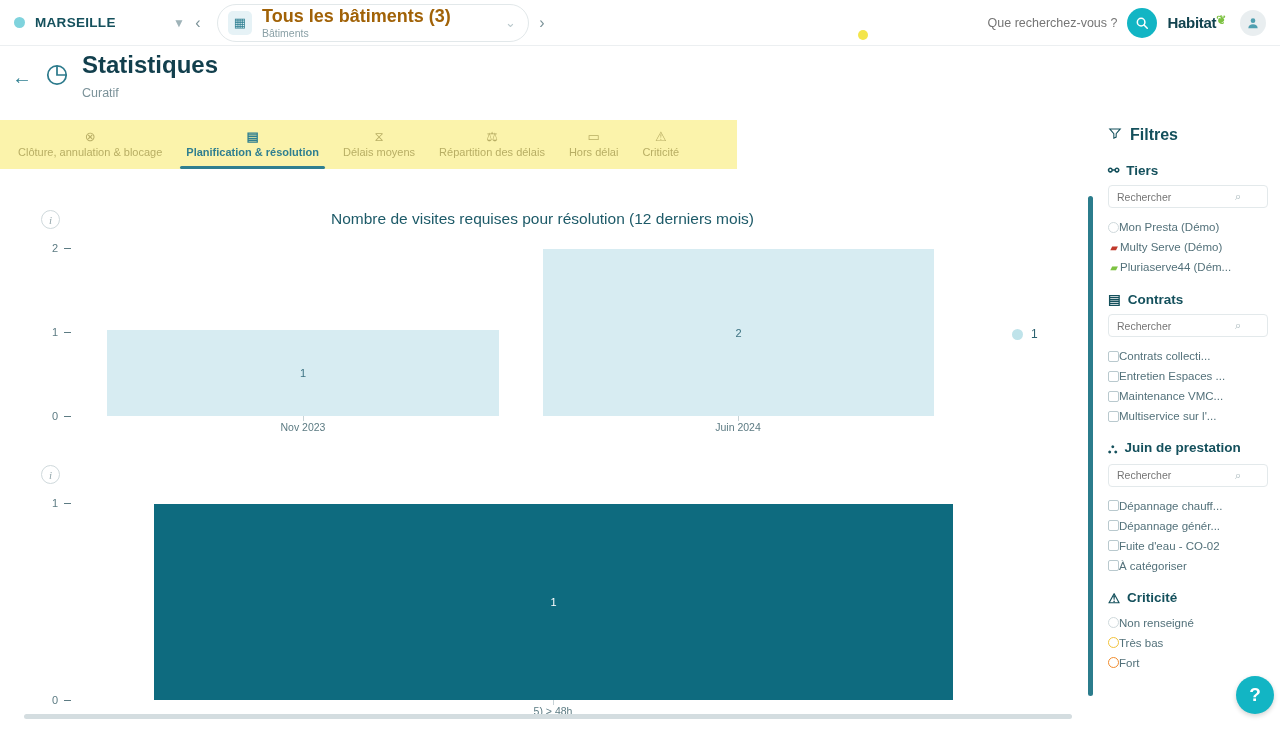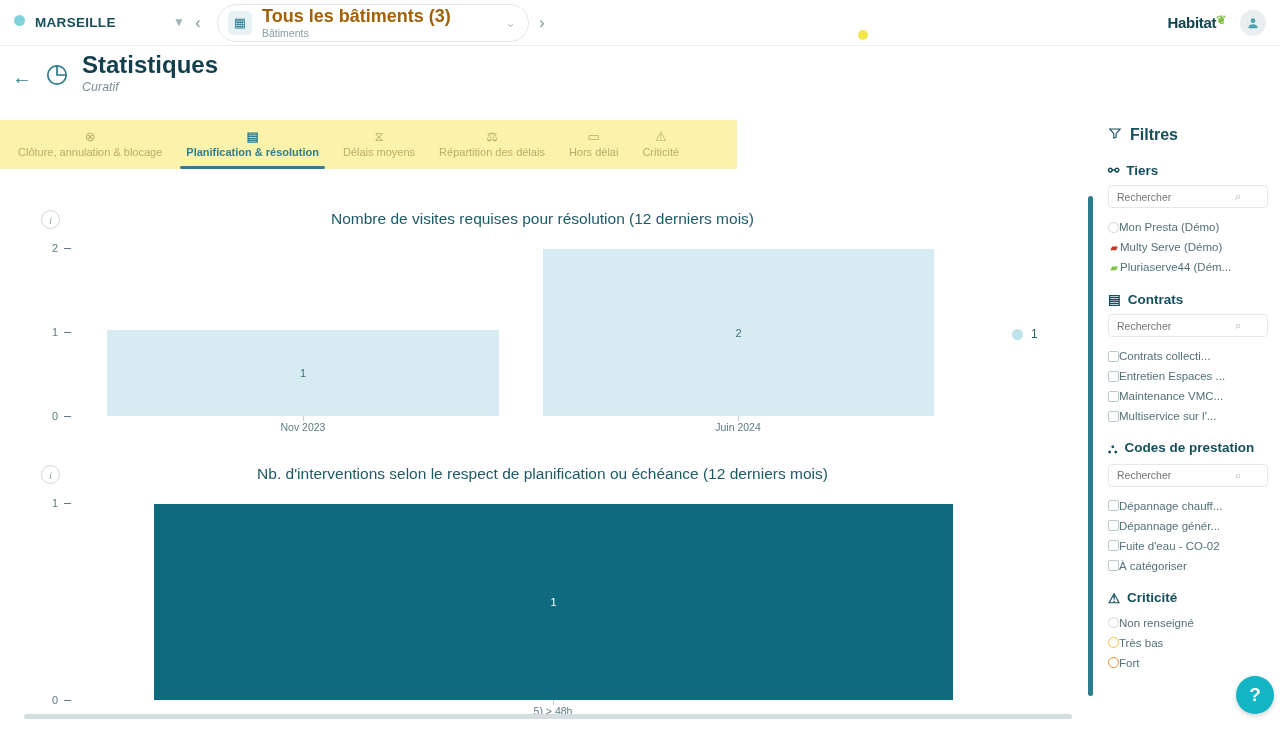--- a/index.html
+++ b/index.html
@@ -12,21 +12,21 @@
     color: #14505c;
   }
   .app { position: relative; width: 1280px; height: 730px; }
 
   
   .topbar {
     position: absolute; top: 0; left: 0; width: 1280px; height: 46px;
     background: #ffffff; border-bottom: 1px solid #eceff1;
     display: flex; align-items: center;
   }
-  .site-sel { display: flex; gap: 10px; padding-left: 14px; width: 185px; }
+  .site-sel { display: flex; align-items: center; gap: 10px; padding-left: 14px; width: 185px; }
   .dot-teal { width: 11px; height: 11px; border-radius: 50%; background: #7fd3dd; display: inline-block; }
   .site-name { font-size: 13.5px; font-weight: 600; letter-spacing: .3px; color: #14505c; }
   .chev { color: #9fb3b8; font-size: 12px; }
   .nav-arrow { width: 26px; text-align: center; color: #7c9399; font-size: 16px; cursor: pointer; }
 
   .bldg-pill {
     display: flex; align-items: center; gap: 10px;
     border: 1px solid #e2e8ea; border-radius: 22px;
     height: 38px; padding: 0 12px 0 10px; margin-left: 6px;
     min-width: 312px; background: #fff;
@@ -58,21 +58,21 @@
     display: flex; align-items: center; justify-content: center; color: #4f9fb0; font-size: 14px;
     margin-right: 14px; margin-left: 10px; cursor: pointer;
   }
 
   
   .page-head { position: absolute; top: 52px; left: 0; width: 1100px; height: 52px; display: flex; align-items: flex-start; }
   .back-arrow { width: 44px; text-align: center; color: #2e7f91; font-size: 20px; padding-top: 14px; cursor: pointer; }
   .head-ico { padding-top: 10px; color: #2c7a8c; }
   .head-txt { padding-left: 12px; }
   .head-title { font-size: 24px; font-weight: 700; color: #123f4d; line-height: 1.1; }
-  .head-sub { font-size: 12.5px; color: #7b9299; margin-top: 2px; font-style: italic; }
+  .head-sub { font-size: 12.5px; color: #7b9299; margin-top: 8px; }
   .yellow-dot { position: absolute; left: 858px; top: 30px; width: 10px; height: 10px; border-radius: 50%; background: #f3e54b; }
 
   
   .tabs {
     position: absolute; top: 120px; left: 0; width: 737px; height: 49px;
     background: #fbf3ab; display: flex; align-items: center; padding: 0 6px;
   }
   .tab {
     display: flex; flex-direction: column; align-items: center; gap: 3px;
     padding: 5px 12px 6px; cursor: pointer; color: #b8ae64; font-size: 11px;
@@ -168,20 +168,29 @@
       <div class="bldg-txt" data-name="building-text">
         <div class="bldg-title" data-name="building-title">Tous les bâtiments (3)</div>
         <div class="bldg-sub" data-name="building-subtitle">Bâtiments</div>
       </div>
       <div class="pill-chev" data-name="chevron-down-icon">⌄</div>
     </div>
     <div class="nav-arrow" data-name="nav-next-button">›</div>
 
     <div class="spacer"></div>
 
+    <div class="search-wrap" data-name="global-search">
+      <input class="search-input" data-name="search-input" placeholder="Que recherchez-vous ?" style="">
+      <div class="search-btn" data-name="search-icon">
+        <svg width="14" height="14" viewBox="0 0 24 24" fill="none" stroke="#fff" stroke-width="2.6">
+          <circle cx="10.5" cy="10.5" r="6.5"></circle>
+            <line x1="15.5" y1="15.5" x2="21" y2="21" stroke-linecap="round"></line>
+        </svg>
+      </div>
+    </div>
     <div class="logo" data-name="brand-logo">
       <span data-name="brand-name">Habitat</span><span class="leaf" data-name="leaf-icon">❦</span>
     </div>
     <div class="avatar" data-name="avatar">
       <svg width="14" height="14" viewBox="0 0 24 24" fill="#4f9fb0">
           <circle cx="12" cy="8" r="4"></circle>
           <path d="M4 21c0-4.4 3.6-7 8-7s8 2.6 8 7z"></path>
         </svg>
     </div>
   </div>
@@ -254,21 +263,20 @@
       <div class="xlab" style="left:688px;top:241px;width:100px;" data-name="x-axis-label">Juin 2024</div>
 
       <div class="legend-item" style="left:1012px;top:147px;" data-name="chart-legend">
         <span class="legend-dot" data-name="legend-color-swatch"></span>
         <span data-name="legend-label">1</span>
       </div>
     </div>
 
     <div class="chart-block" data-name="chart-respect-planification" style="position:absolute;top:255px;left:0;width:1085px;height:270px;">
       <div class="info-badge" style="top:30px;" data-name="chart-info-icon">i</div>
-      <div class="chart-title" style="position:absolute;top:30px;left:0;" data-name="chart-title">Nb. d'interventions selon le respect de planification ou échéance (12 derniers mois)</div>
 
       <div class="tick" style="left:52px;top:62px;" data-name="y-tick">1</div>
       <div class="tick" style="left:52px;top:259px;" data-name="y-tick">0</div>
       <div style="position:absolute;left:64px;top:68px;width:7px;height:1px;background:#5c7b83;"></div>
       <div style="position:absolute;left:64px;top:265px;width:7px;height:1px;background:#5c7b83;"></div>
 
       <div class="bar dark" style="left:154px;top:248px;width:799px;height:0px;"></div>
       <div class="bar dark" style="left:154px;top:248px;width:799px;height:0;"></div>
       <div class="bar dark" style="left:154px;top:249px;width:799px;height:166px;background:#0e6b7f;top:-0px;"></div>
 
@@ -344,21 +352,21 @@
     </div>
     <div class="f-row" data-name="filter-option-multiservice">
       <span class="cbox" data-name="checkbox-icon"></span>
       <span data-name="option-label">Multiservice sur l'...</span>
     </div>
 
     <div class="f-gap"></div>
 
     <div class="f-sec-title" style="line-height:1.15;display:flex;align-items:flex-start;" data-name="filter-section-codes-prestation">
       <span style="padding-top:1px;" data-name="tag-icon">⛬</span>
-      <span data-name="section-label">Codes de prestation</span>
+      <span data-name="section-label">Juin de prestation</span>
     </div>
     <div class="f-search" data-name="codes-search">
       <input data-name="codes-search-input" placeholder="Rechercher" style="">
       <span class="mag" data-name="search-icon">⌕</span>
     </div>
     <div class="f-row" data-name="filter-option-depannage-chauffage">
       <span class="cbox" data-name="checkbox-icon"></span>
       <span data-name="option-label">Dépannage chauff...</span>
     </div>
     <div class="f-row" data-name="filter-option-depannage-general">

